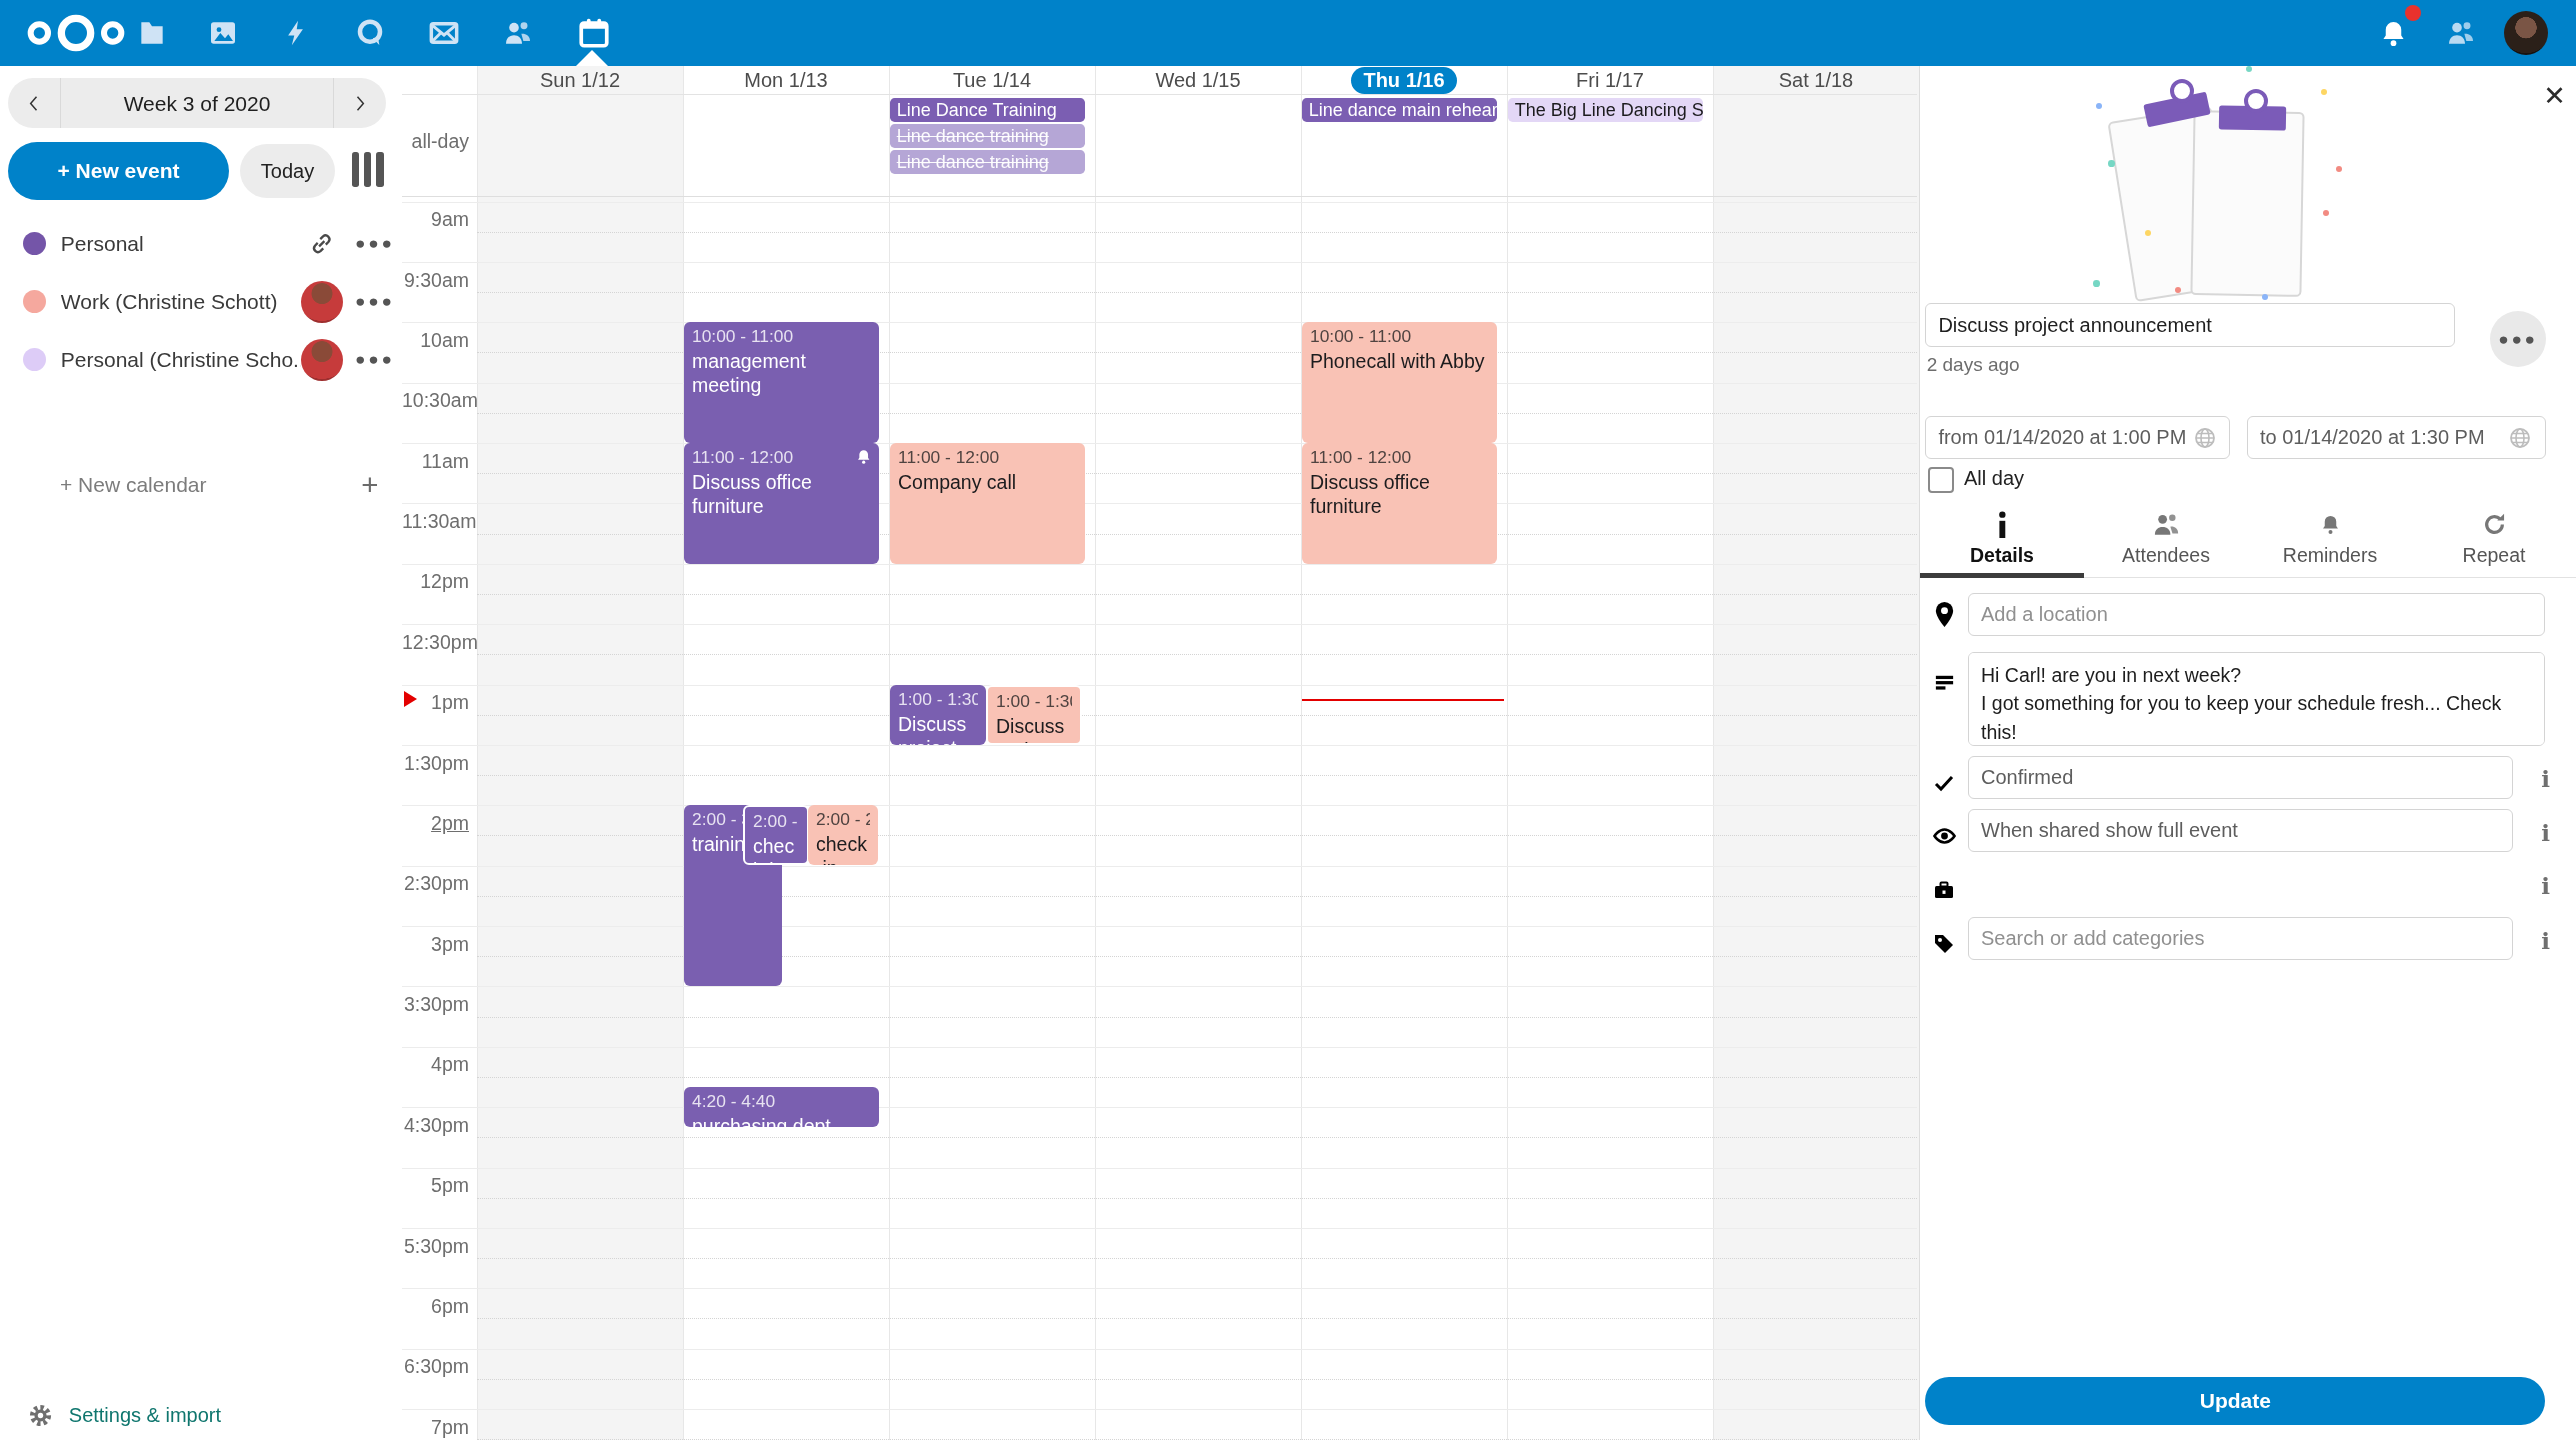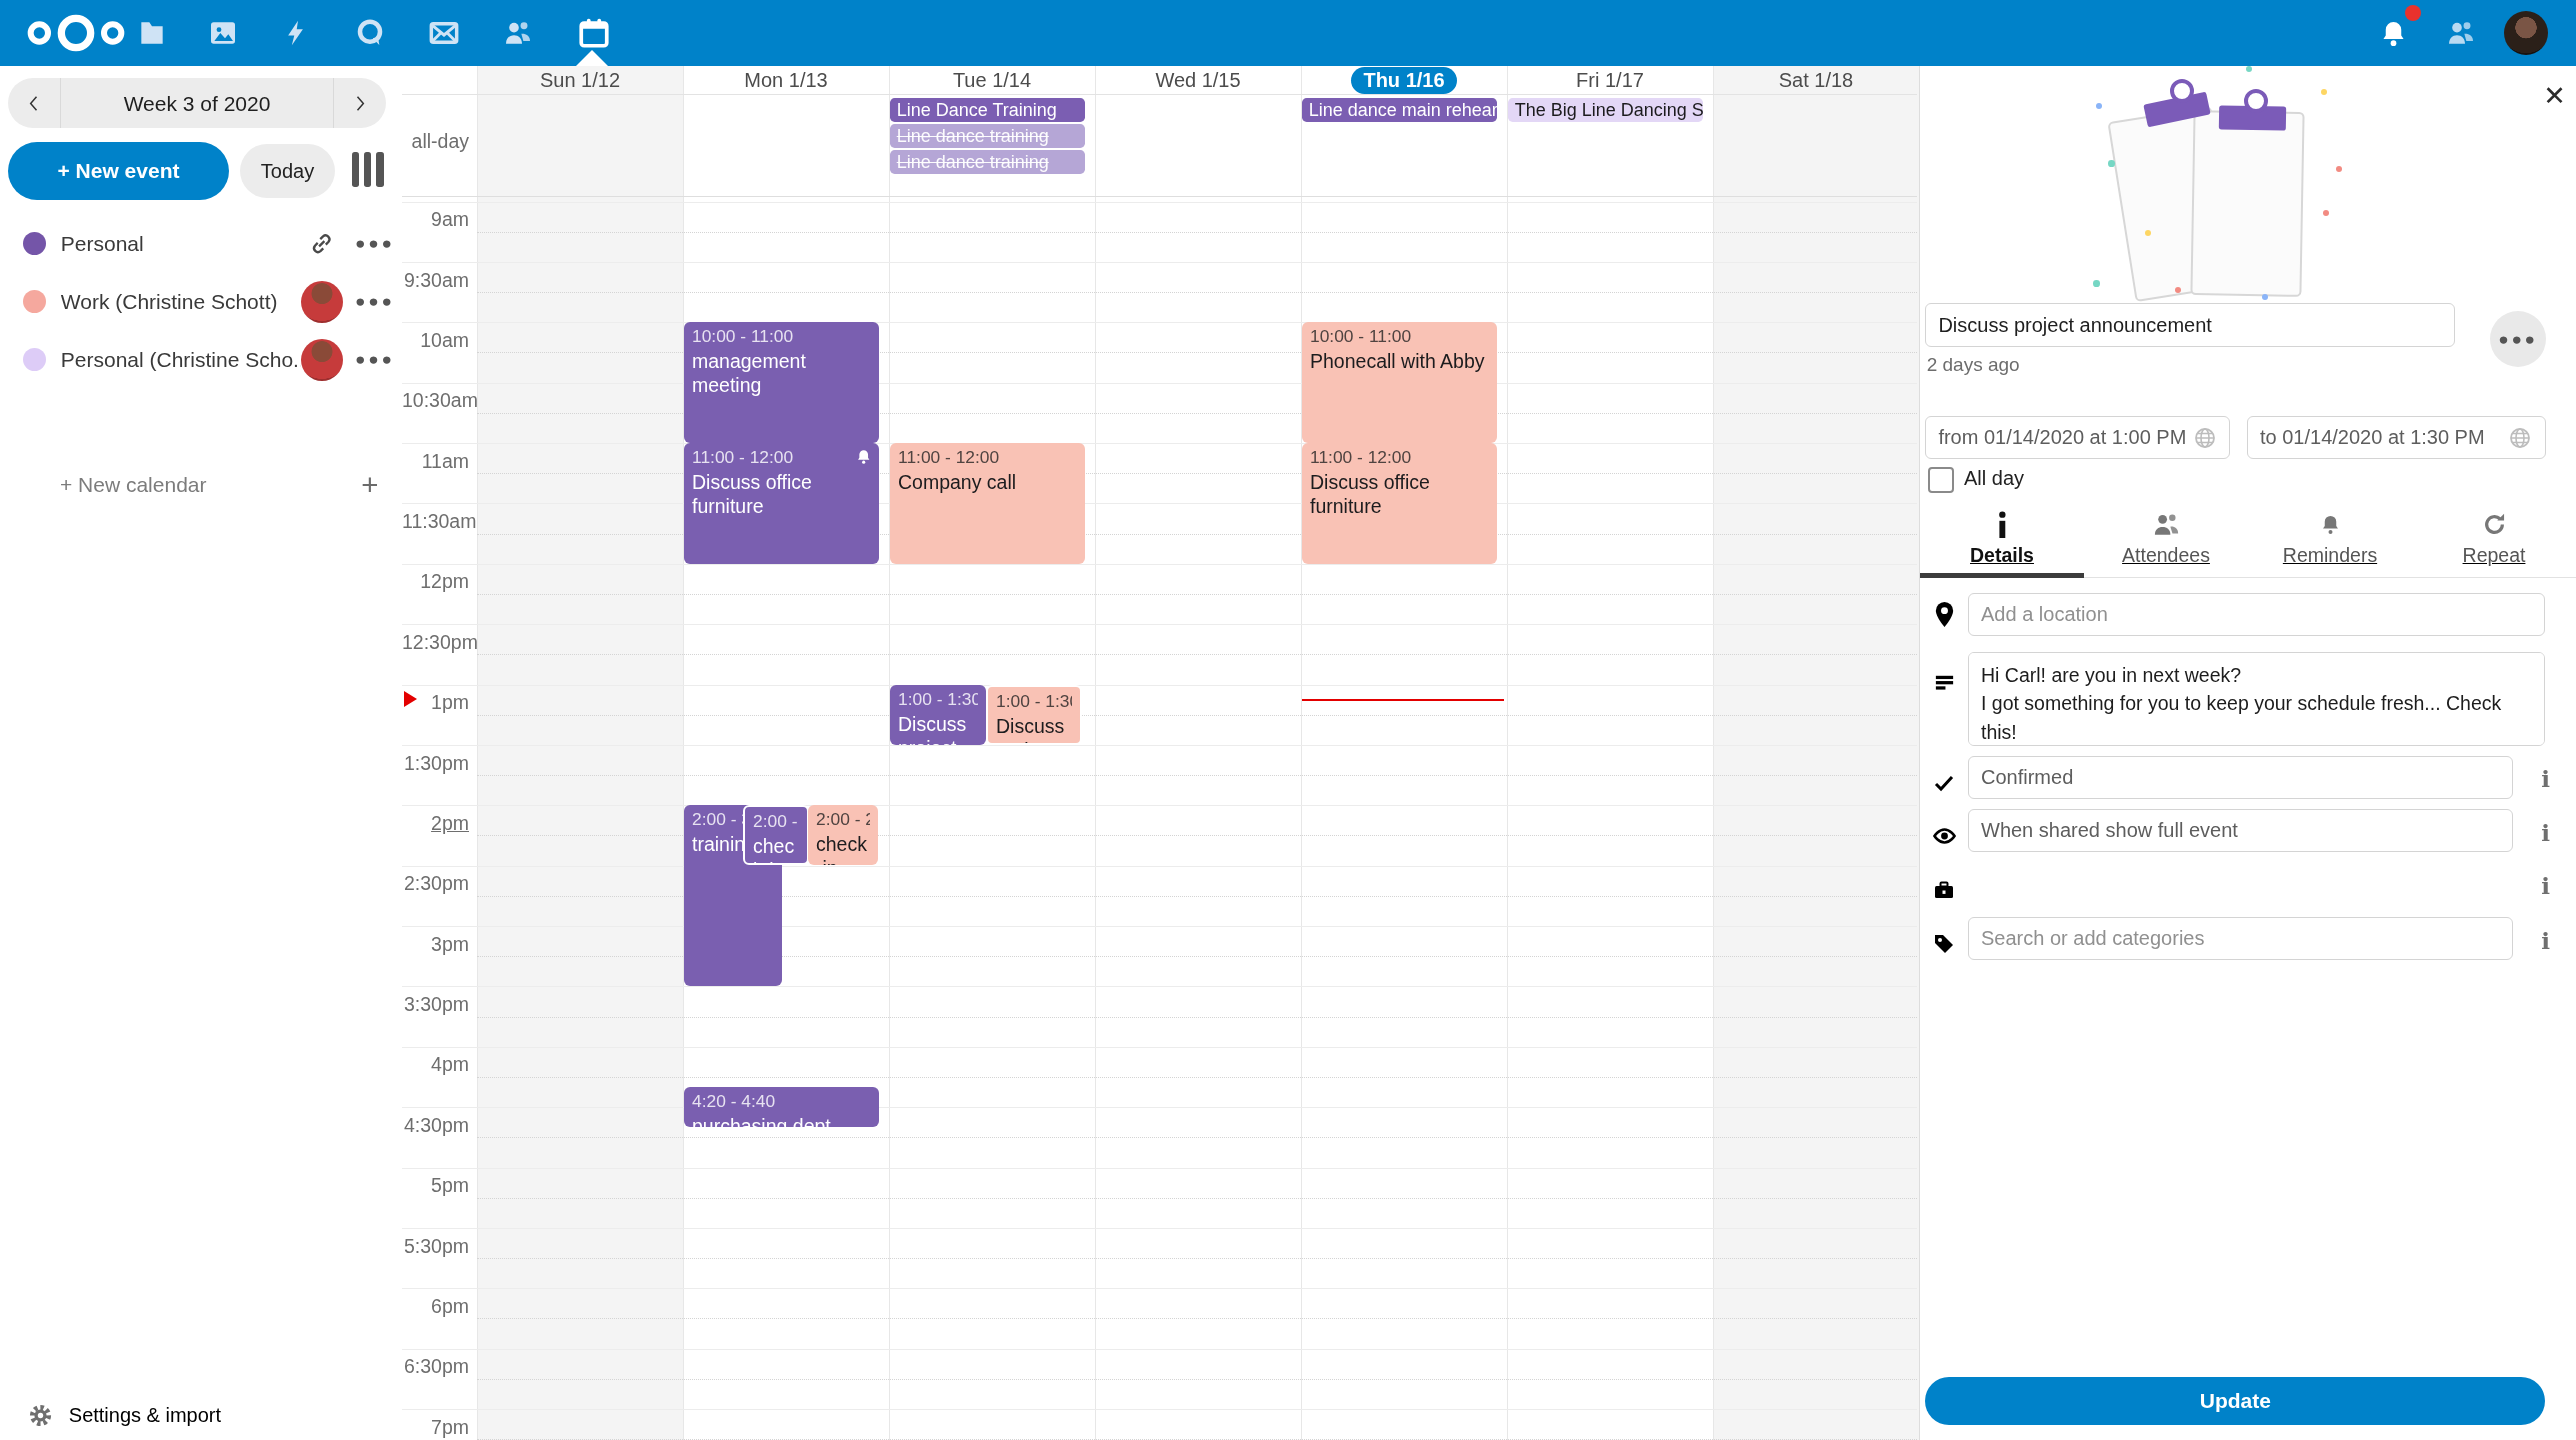--- a/index.html
+++ b/index.html
@@ -24,21 +24,21 @@
   .view-switch{position:absolute;left:352px;top:86px;display:flex;gap:4.7px;}
   .view-switch i{display:block;width:7.4px;height:35px;background:#555;border-radius:2.7px;}
   .cal-row{position:absolute;left:0;width:402px;height:59px;display:flex;align-items:center;}
   .cal-dot{width:23px;height:23px;border-radius:50%;margin-left:23px;flex:0 0 auto;}
   .cal-name{margin-left:14.8px;font-size:21px;color:#3a3a3a;white-space:nowrap;overflow:hidden;flex:1;}
   .cal-avatar{width:42px;height:42px;flex:0 0 auto;margin-right:12px;}
   .cal-link{width:42px;height:42px;display:flex;align-items:center;justify-content:center;color:#4a4a4a;margin-right:12px;}
   .cal-dots{width:47px;color:#555;font-size:17.4px;letter-spacing:2.7px;text-align:left;flex:0 0 auto;}
   .newcal-row{position:absolute;left:0;top:389px;width:402px;height:59px;display:flex;align-items:center;color:#7c7c7c;font-size:21px;}
   .newcal-row .plus{position:absolute;right:23.5px;font-size:29.5px;color:#6b6b6b;font-weight:300;}
-  .settings-row{position:absolute;left:0;top:1323px;width:402px;height:52px;display:flex;align-items:center;color:#000000;font-size:20px;}
+  .settings-row{position:absolute;left:0;top:1323px;width:402px;height:52px;display:flex;align-items:center;color:#0f766e;font-size:20px;}
   
   .gridwrap{position:absolute;left:0;top:66px;width:1919px;height:1375px;}
   .weekend-bg{position:absolute;top:0;width:206px;height:1375px;background:#f4f4f4;}
   .vline{position:absolute;top:0;height:1375px;border-left:1.3px solid #e7e7e7;}
   .hline{position:absolute;left:402px;width:1515px;border-top:1.3px solid #ececec;}
   .dline{position:absolute;left:477px;width:1440px;border-top:1.3px dotted #d4d4d4;}
   .day-header{position:absolute;top:0;height:28px;display:flex;align-items:center;justify-content:center;font-size:20px;color:#4c4c4c;z-index:3;}
   .today-pill{background:#0082c9;color:#fff;font-weight:700;padding:2px 12px;border-radius:16px;}
   .gut-label{position:absolute;left:402px;width:67px;text-align:right;font-size:19.5px;color:#6e6e6e;z-index:3;}
   .now-arrow{position:absolute;left:404px;width:0;height:0;border-top:8.7px solid transparent;border-bottom:8.7px solid transparent;border-left:13.4px solid #e30000;z-index:6;}
@@ -66,21 +66,21 @@
   .confetti{position:absolute;border-radius:50%;}
   .pinput{position:absolute;border:1.3px solid #d4d4d4;border-radius:6px;font-size:20px;color:#1f1f1f;padding:0 12px;background:#fff;box-sizing:border-box;font-family:inherit;outline:none;}
   .pinput::placeholder{color:#909090;}
   .pfield{position:absolute;border:1.3px solid #d4d4d4;border-radius:6px;font-size:20px;color:#5d5d5d;padding:0 12px;background:#fff;box-sizing:border-box;display:flex;align-items:center;}
   .ptextarea{position:absolute;border:1.3px solid #d4d4d4;border-radius:6px;font-size:19.5px;color:#1d1d1d;padding:8px 12px;background:#fff;box-sizing:border-box;font-family:inherit;resize:none;line-height:1.45;outline:none;}
   .menu-circle{position:absolute;left:570px;top:245px;width:56px;height:56px;border-radius:50%;background:#e9e9e9;color:#555;display:flex;align-items:center;justify-content:center;font-size:17.4px;letter-spacing:2.7px;}
   .modified{position:absolute;left:6.7px;top:288px;font-size:19px;color:#6d6d6d;}
   .globe{position:absolute;top:9.4px;}
   .allday-check{position:absolute;left:8px;top:401px;width:21.5px;height:21.5px;border:2px solid #8a8a8a;border-radius:4px;background:#fff;}
   .allday-label{position:absolute;left:44px;top:401px;font-size:20px;color:#222;}
-  .tabs{position:absolute;left:0;top:445px;width:657px;height:66px;border-bottom:1.3px solid #e2e2e2;display:flex;text-decoration:underline;}
+  .tabs{position:absolute;left:0;top:445px;width:657px;height:66px;border-bottom:1.3px solid #e2e2e2;display:flex;}
   .tab{width:164px;display:flex;flex-direction:column;align-items:center;justify-content:flex-start;color:#777;}
   .tab .tlbl{font-size:19.5px;margin-top:4px;color:#555;}
   .tab.active{color:#111;}
   .tab.active .tlbl{font-weight:700;color:#111;}
   .tab-underline{position:absolute;left:0;top:507px;width:164px;height:4.7px;background:#3c3c3c;}
   .ficon{position:absolute;left:9.4px;width:29.5px;height:29.5px;display:flex;align-items:center;justify-content:center;color:#000;}
   .iicon{position:absolute;left:612px;width:27px;height:27px;font-family:"DejaVu Serif","Liberation Serif",serif;font-weight:700;font-size:23px;color:#6f6f6f;text-align:center;}
   .btn-update{position:absolute;left:5.4px;top:1311px;width:620px;height:48px;border:none;border-radius:27px;background:#0082c9;color:#fff;font-weight:700;font-size:21px;font-family:inherit;}
 </style>
 </head>

